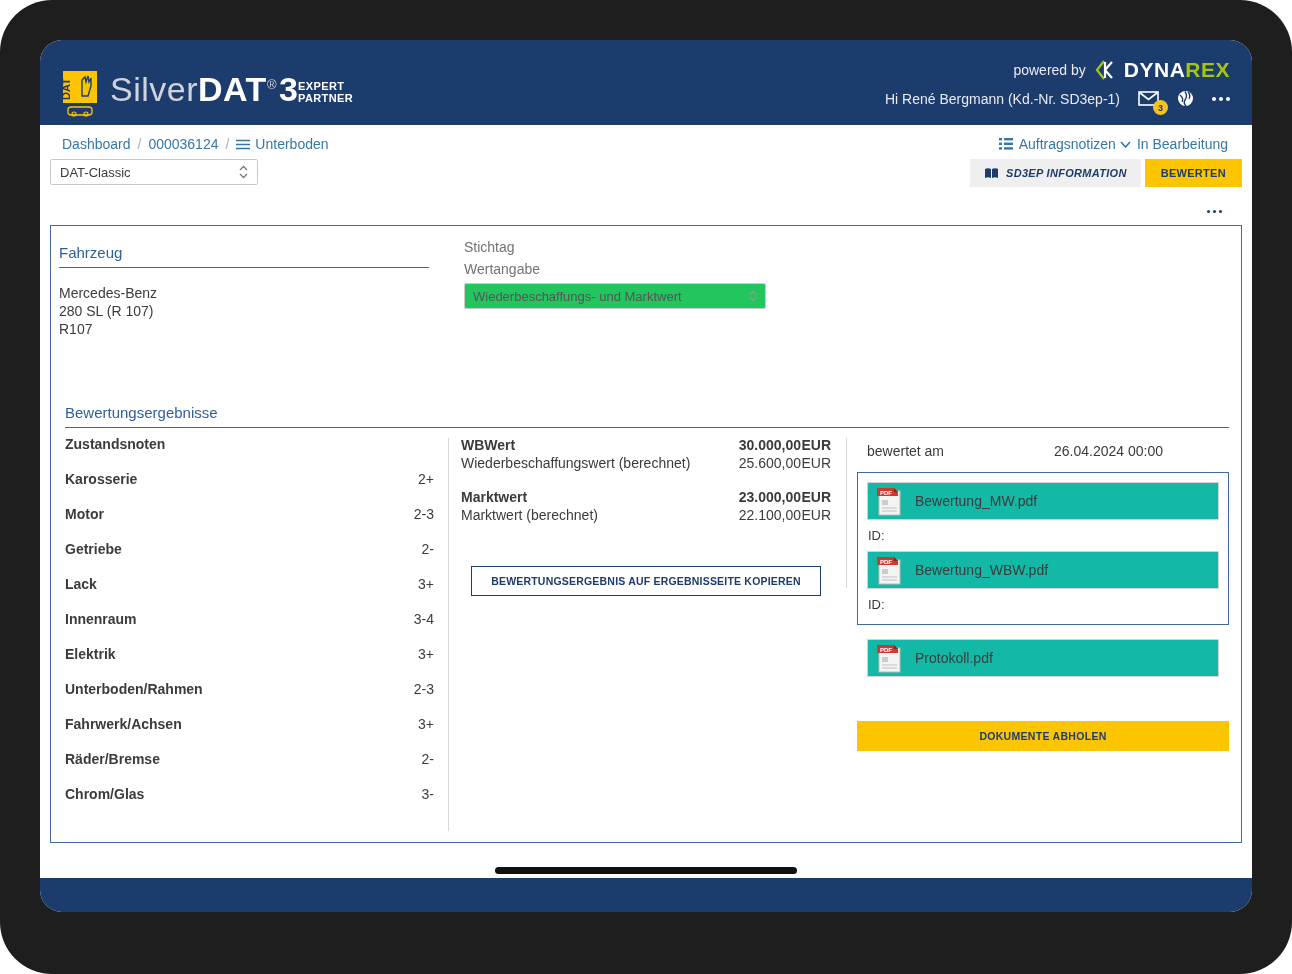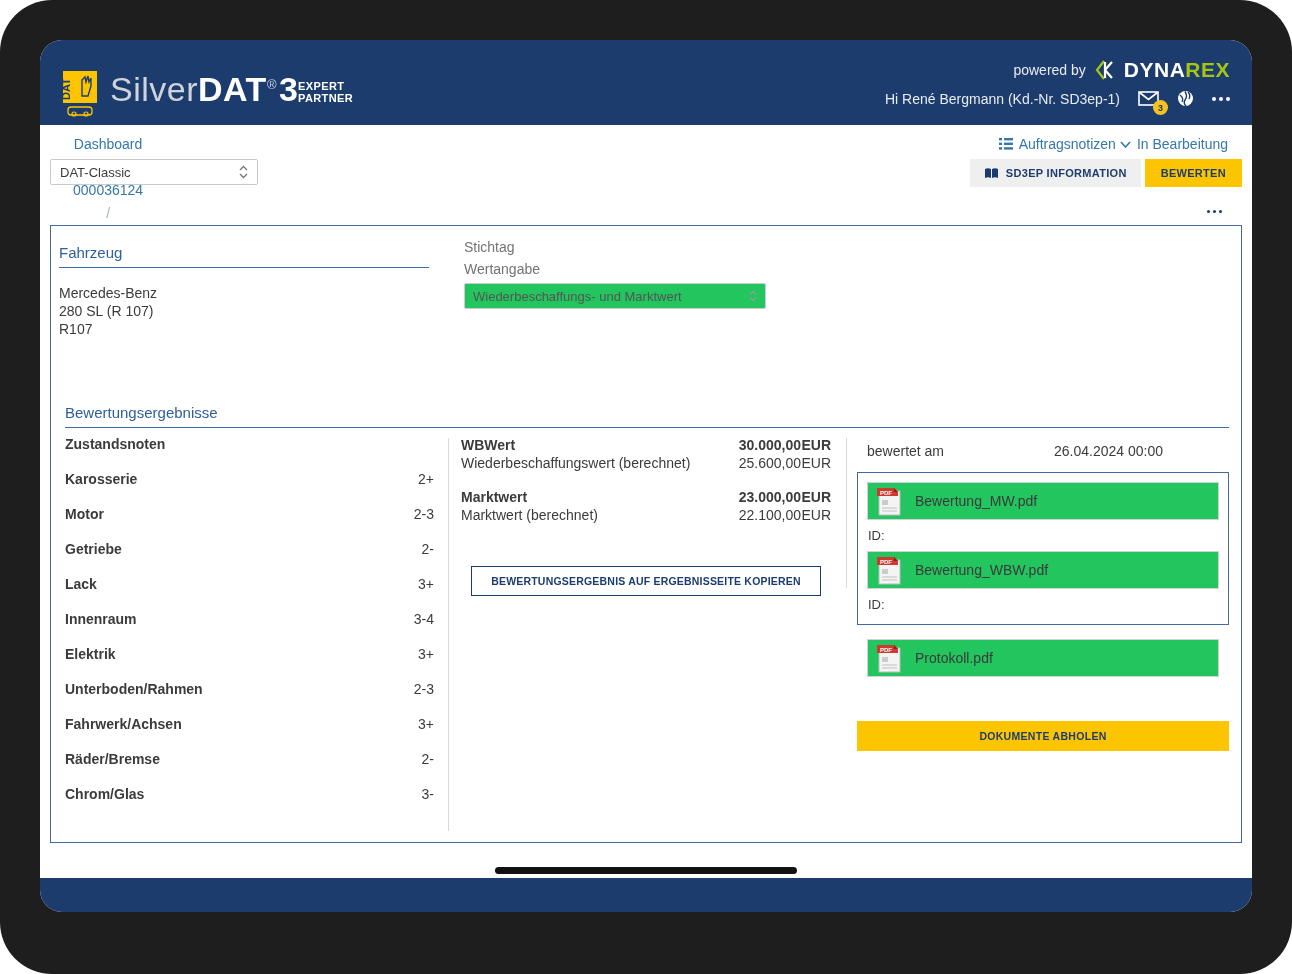--- a/index.html
+++ b/index.html
@@ -22,30 +22,30 @@
   .brandword .w { color:#ffffff; } .brandword .g { color:#a6c513; }
   .greet-row { display:flex; align-items:center; justify-content:flex-end; gap:18px; margin-top:8px; }
   .greeting { font-size:14px; color:#e8ebf1; }
   .icon-btn { position:relative; display:inline-flex; align-items:center; cursor:pointer; }
   .badge { position:absolute; right:-9px; bottom:-9px; width:15px; height:15px; border-radius:50%; background:#f5c21f; color:#1d3c6e; font-size:9px; font-weight:700; display:flex; align-items:center; justify-content:center; }
   .dots { display:inline-flex; gap:3px; }
   .dots i { width:4px; height:4px; border-radius:50%; background:#ffffff; }
   .dots.navy i { background:#1d3c6e; width:3px; height:3px; }
 
   
-  .crumb-row { position:absolute; left:22px; top:96px; display:flex; align-items:center; gap:7px; font-size:14px; color:#3578a8;flex-direction:column; }
+  .crumb-row { position:absolute; left:22px; top:96px; display:flex; align-items:center; gap:7px; font-size:14px; color:#3578a8; }
   .crumb { cursor:pointer; }
   .crumb-sep { color:#9bb4c6; }
   .crumb-cur { display:flex; align-items:center; gap:5px; }
   .order-bar { position:absolute; right:24px; top:96px; display:flex; align-items:center; gap:4px; font-size:14px; color:#3578a8; }
   .order-item { display:flex; align-items:center; gap:6px; cursor:pointer; }
 
   .profile-select { position:absolute; left:10px; top:119px; width:208px; height:26px; border:1px solid #c9c9c9; border-radius:2px; background:#ffffff; display:flex; align-items:center; justify-content:space-between; padding:0 9px; font-size:13px; color:#3b3b3b; cursor:pointer; }
   .topbtns { position:absolute; right:10px; top:119px; display:flex; gap:4px; }
-  .btn-info { height:28px; background:#efefef; border:none; display:flex; align-items:center; gap:7px; padding:8px 14px; font-size:11px; font-weight:700; letter-spacing:0.3px; color:#1d3c6e; cursor:pointer; }
+  .btn-info { height:28px; background:#efefef; border:none; display:flex; align-items:center; gap:7px; padding:8px 14px; font-size:11px; font-weight:700; letter-spacing:0.3px; color:#1d3c6e; cursor:pointer;font-style:italic; }
   .btn-bewerten { height:28px; background:#fdc500; border:none; padding:0 16px; font-size:11px; font-weight:700; letter-spacing:0.3px; color:#1d3c6e; cursor:pointer; }
   .card-menu { position:absolute; right:30px; top:170px; cursor:pointer; }
 
   
   .card { position:absolute; left:10px; top:185px; width:1192px; height:618px; border:1px solid #44699f; background:#ffffff; }
   .sec-title { color:#2e5f99; font-size:15px; padding-bottom:6px; border-bottom:1px solid #44699f; }
   .veh-block { position:absolute; left:8px; top:18px; width:370px; }
   .veh-lines { margin-top:16px; font-size:14px; color:#3b3b3b; line-height:18px; }
   .form-col { position:absolute; left:413px; top:13px; width:302px; }
   .fld-label { font-size:14px; color:#737373; margin-bottom:6px; }
@@ -70,21 +70,21 @@
   .val-row .amount { width:82px; text-align:right; }
   .val-row .cur { width:30px; text-align:right; }
   .val-row.b { font-weight:700; }
   .gap16 { height:16px; }
   .btn-copy { margin:42px 0 0 10px; width:350px; height:30px; background:#ffffff; border:1px solid #1d3c6e; color:#1d3c6e; font-size:10.5px; font-weight:700; letter-spacing:0.2px; cursor:pointer; }
 
   .doc-col { position:absolute; left:806px; top:0; width:372px; }
   .bew-row { display:flex; font-size:14px; color:#3b3b3b; margin:7px 0 13px 10px; }
   .bew-row .v { margin-left:110px; }
   .doc-box { border:1px solid #44699f; padding:9px 9px 4px 9px; }
-  .file-card { height:38px; border:1px solid #d2d2d2; background:#22c55e; display:flex; align-items:center; padding-left:9px; cursor:pointer; }
+  .file-card { height:38px; border:1px solid #d2d2d2; background:#14b8a6; display:flex; align-items:center; padding-left:9px; cursor:pointer; }
   .file-name { font-size:14px; color:#3b3b3b; margin-left:13px; }
   .id-label { font-size:13px; color:#3b3b3b; margin:8px 0 8px 1px; }
   .protokoll { margin:14px 0 0 10px; width:352px; }
   .btn-docs { margin-top:44px; width:372px; height:30px; background:#fdc500; border:none; color:#1d3c6e; font-size:10.5px; font-weight:700; letter-spacing:0.3px; cursor:pointer; }
 
   
   .home-ind { position:absolute; left:455px; top:827px; width:302px; height:7px; border-radius:4px; background:#111111; cursor:grab; }
   .foot-strip { position:absolute; left:0; bottom:0; width:100%; height:34px; background:#1d3c6e; }
 </style>
 </head>

